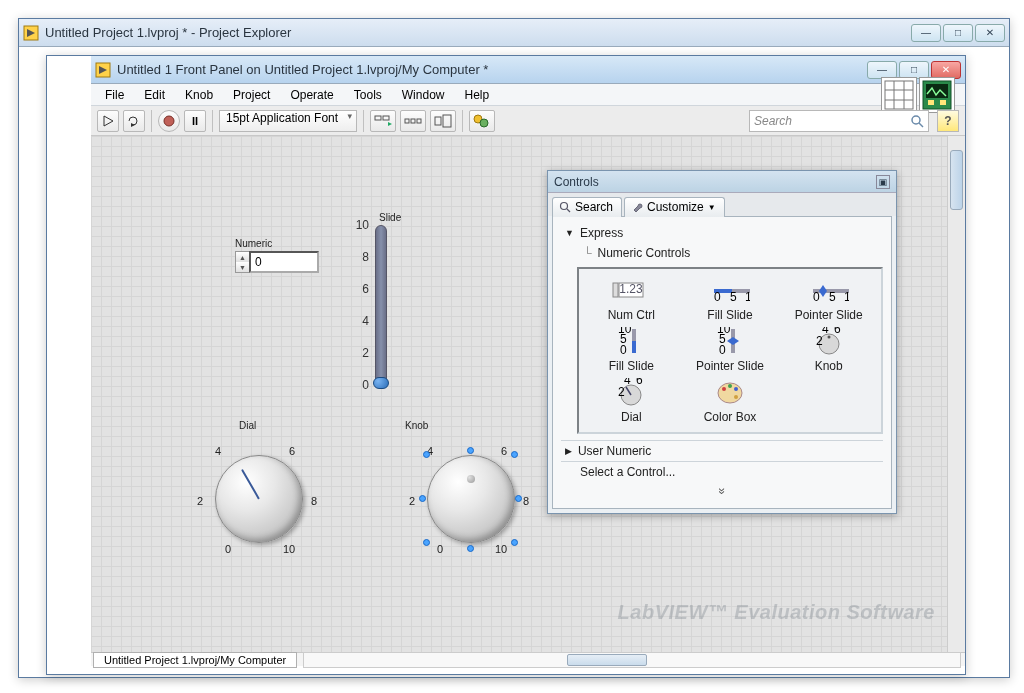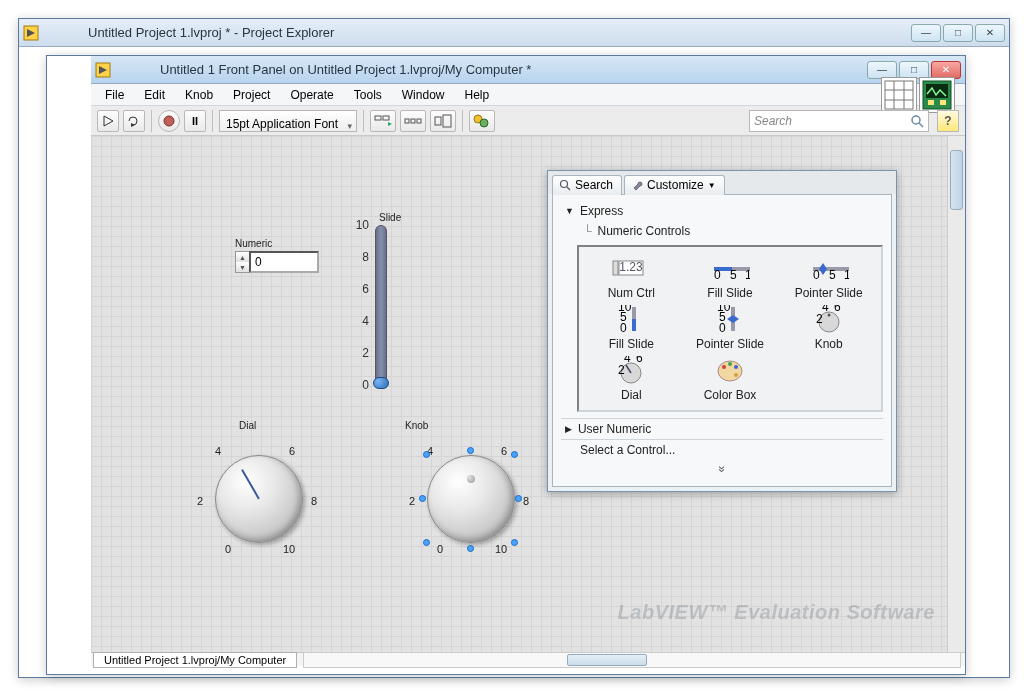--- a/index.html
+++ b/index.html
@@ -1,33 +1,33 @@
 <!DOCTYPE html>
 <html><head>
 <meta charset="utf-8">
 <style>
 * { box-sizing: border-box; margin: 0; padding: 0; font-family: Tahoma, Arial, sans-serif; font-size: 12px; }
 body { background: #fff; width: 1024px; height: 693px; overflow: hidden; position: relative; }
 
 .window { position: absolute; background: #fff; border: 1px solid #5a7aa0; box-shadow: 0 2px 10px rgba(0,0,0,0.2); }
-.title-bar { height: 28px; display: flex; align-items: center; padding: 0 4px; background: linear-gradient(#e6eef8,#cdddee); border-bottom: 1px solid #9ab; gap: 43px; }
+.title-bar { height: 28px; display: flex; align-items: center; padding: 0 4px; background: linear-gradient(#e6eef8,#cdddee); border-bottom: 1px solid #9ab; }
 .title-bar.active { background: linear-gradient(#d7e8f7,#b7d3ee); }
 .title-ico { width: 16px; height: 16px; margin-right: 6px; display:inline-flex; align-items:center; justify-content:center; }
 .title-txt { flex: 1; color: #2a3540; font-size: 13px; }
 .winbtns { display: flex; gap: 2px; }
 .winbtn { width: 30px; height: 18px; border: 1px solid #8aa; background: linear-gradient(#eef6fc,#cee4f2); border-radius: 3px; display:flex; align-items:center; justify-content:center; color:#345; font-size:10px; }
 .winbtn.close { background: linear-gradient(#f8a7a3,#e06b63); color:#fff; border-color:#b33; }
 
 .menubar { height: 22px; display:flex; align-items:center; padding: 0 6px; gap: 4px; background:#f4f6f8; border-bottom:1px solid #d0d6dc; }
 .menubar span { padding: 2px 8px; }
 
 .toolbar { height: 30px; display:flex; align-items:center; padding:0 6px; gap:4px; background:#ececec; border-bottom:1px solid #c8c8c8; }
 .tbtn { min-width:22px; height:22px; border:1px solid #b8b8b8; background:linear-gradient(#fdfdfd,#e9e9e9); display:flex; align-items:center; justify-content:center; border-radius:2px; font-size:11px; padding:0 3px; }
 .tbtn.round { border-radius:11px; width:22px; }
-.font-sel { height:22px; border:1px solid #b8b8b8; background:linear-gradient(#fff,#eee); padding:0 18px 0 6px; display:flex; align-items:flex-end; position:relative; }
+.font-sel { height:22px; border:1px solid #b8b8b8; background:linear-gradient(#fff,#eee); padding:0 18px 0 6px; display:flex; align-items:flex-start; position:relative; }
 .font-sel::after { content:"▾"; position:absolute; right:4px; font-size:9px; color:#666; }
 .tb-sep { width:1px; height:22px; background:#c0c0c0; margin:0 2px; }
 .search-box { flex:0 0 180px; height:22px; border:1px solid #b8b8b8; background:#fff; display:flex; align-items:center; padding:0 4px; margin-left:auto; color:#888; font-style:italic; position:relative; }
 .search-box svg { position:absolute; right:4px; }
 .help-btn { width:22px; height:22px; border:1px solid #b8b8b8; background:linear-gradient(#fffbe0,#ffe87a); display:flex; align-items:center; justify-content:center; font-weight:bold; color:#555; margin-left:4px; }
 
 .panel-area { position:relative; background-color:#e2e2e2; background-image: linear-gradient(#d5d5d5 1px, transparent 1px), linear-gradient(90deg,#d5d5d5 1px, transparent 1px); background-size:10px 10px; height: calc(100% - 28px - 22px - 30px - 22px); }
 .vscroll { position:absolute; top:0; right:0; width:18px; height:100%; background:#eaeaea; border-left:1px solid #ccc; }
 .vscroll .thumb { position:absolute; top:14px; left:2px; right:2px; height:60px; background:linear-gradient(90deg,#d7e4f0,#bcd3e8); border:1px solid #9ab; border-radius:3px; }
 .statusbar { height:14px; border-top:1px solid #c8c8c8; background:#f4f4f4; display:flex; align-items:center; }
@@ -276,20 +276,24 @@
         <div class="handle" style="left:110px;top:18px;"></div>
         <div class="handle" style="left:18px; top:62px;"></div>
         <div class="handle" style="left:114px;top:62px;"></div>
         <div class="handle" style="left:22px; top:106px;"></div>
         <div class="handle" style="left:66px; top:112px;"></div>
         <div class="handle" style="left:110px;top:106px;"></div>
       </div>
     </div>
 
     <div class="palette">
+      <div class="pal-title">
+        <span>Controls</span>
+        <span class="x">▣</span>
+      </div>
       <div class="pal-tabs">
         <div class="pal-tab">
           <svg width="12" height="12">
               <circle cx="5" cy="5" r="3.5" fill="none" stroke="#556" stroke-width="1.2"></circle>
               <line x1="8" y1="8" x2="11" y2="11" stroke="#556" stroke-width="1.2"></line>
             </svg>
           <span>Search</span>
         </div>
         <div class="pal-tab">
           <svg width="12" height="12">

